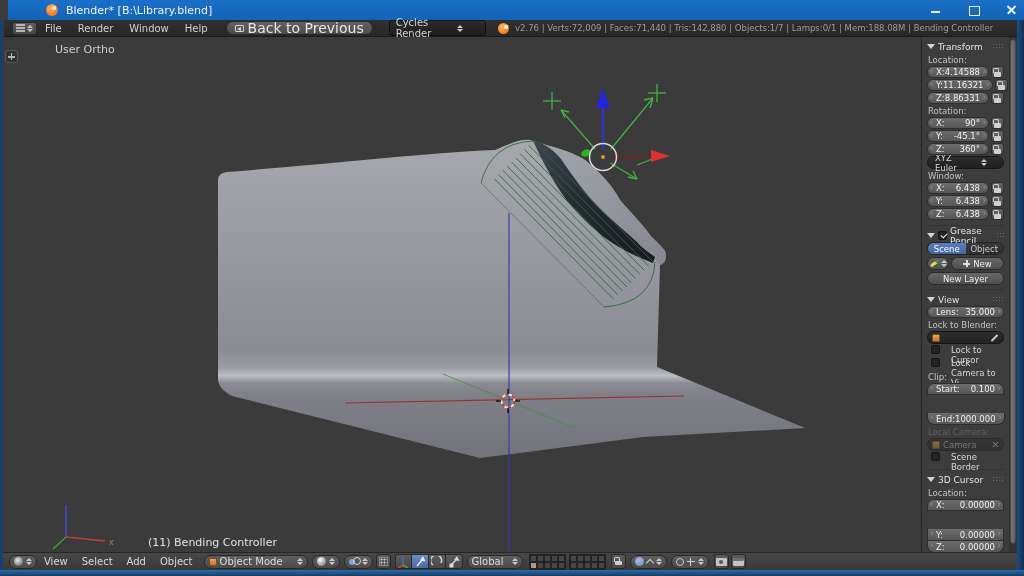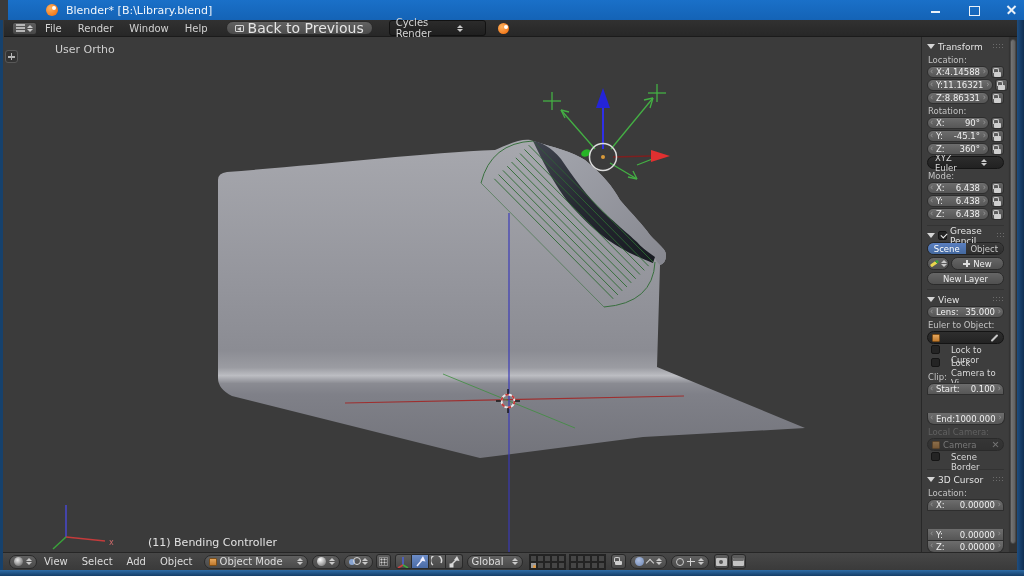--- a/index.html
+++ b/index.html
@@ -174,20 +174,21 @@
       <span>Back to Previous</span>
     </div>
     <div class="enginedd">
       <span>Cycles Render</span>
       <span class="ddar">
           <i class="u"></i>
           <i class="d"></i>
         </span>
     </div>
     <span class="blogo small"></span>
+    <span class="stats">v2.76 | Verts:72,009 | Faces:71,440 | Tris:142,880 | Objects:1/7 | Lamps:0/1 | Mem:188.08M | Bending Controller</span>
   </div>
 
   <div class="viewport">
     <svg width="918" height="515" viewBox="0 0 918 515">
       <defs>
         <linearGradient id="gMain" x1="0" y1="104" x2="0" y2="421" gradientUnits="userSpaceOnUse">
           <stop offset="0" stop-color="#a7a8ae"></stop>
             <stop offset="0.45" stop-color="#94959c"></stop>
           <stop offset="0.66" stop-color="#8b8c93"></stop>
             <stop offset="0.715" stop-color="#9b9ca2"></stop>
@@ -378,21 +379,21 @@
             <span class="lockicon"></span>
           </div>
         </div>
       <div class="dd">
           <span>XYZ Euler</span>
           <span class="ddar">
             <i class="u"></i>
             <i class="d"></i>
           </span>
         </div>
-      <div class="plabel">Mode:</div>
+      <div class="plabel">Window:</div>
       <div class="srow">
           <div class="slider">
             <span class="sl">X:</span>
             <span class="sv">6.438</span>
           </div>
           <div class="lockbtn">
             <span class="lockicon"></span>
           </div>
         </div>
       <div class="srow">
@@ -449,21 +450,21 @@
         <span class="tri"></span>
         <span>View</span>
         <span class="grip"></span>
       </div>
       <div class="srow">
           <div class="slider">
             <span class="sl">Lens:</span>
             <span class="sv">35.000</span>
           </div>
         </div>
-      <div class="plabel">Euler to Object:</div>
+      <div class="plabel">Lock to Blender:</div>
       <div class="objfield">
         <span class="cube"></span>
         <span class="dropper"></span>
       </div>
       <div class="chkrow">
           <span class="chkbox"></span>
           <span>Lock to Cursor</span>
         </div>
       <div class="chkrow">
           <span class="chkbox"></span>

